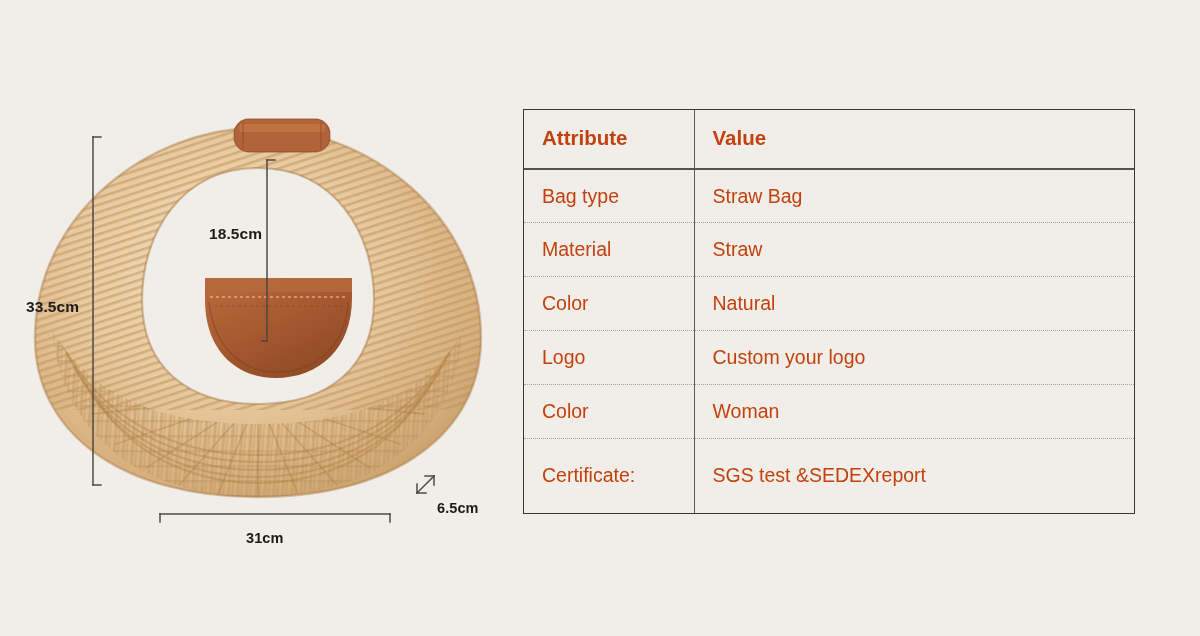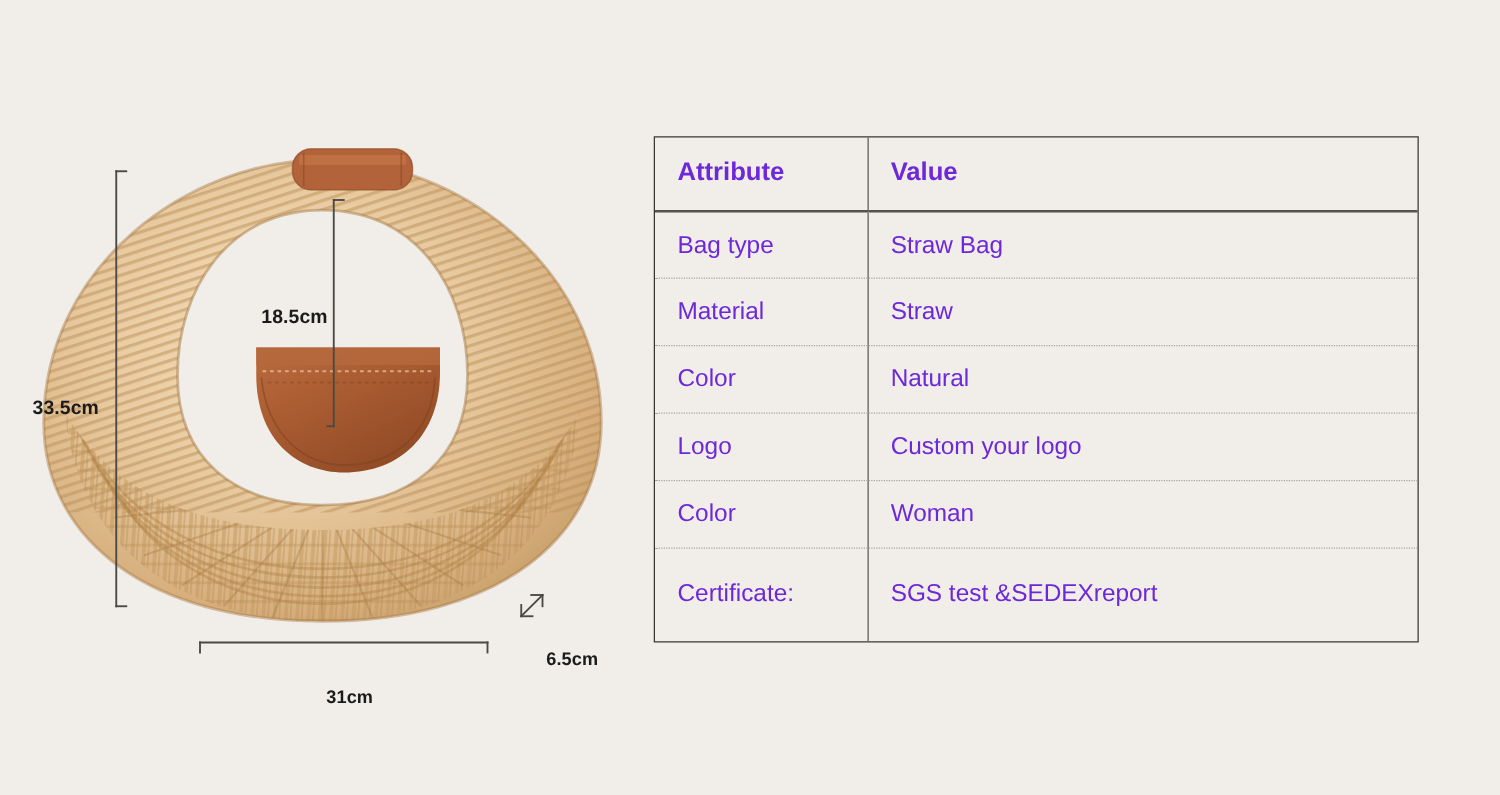--- a/index.html
+++ b/index.html
@@ -17,46 +17,45 @@
   
   #product-figure { position: absolute; left: 0; top: 0; width: 520px; height: 636px; }
 
   
   .dim-label {
     position: absolute;
     font-weight: bold;
     color: #1b1b1b;
     white-space: nowrap;
     letter-spacing: .1px;
-    margin-top: 20px;
   }
   #dim-height-label { left: 26px; top: 298px; font-size: 15.5px; text-align: right; }
   #dim-opening-label { left: 209px; top: 225px; font-size: 15.5px; }
-  #dim-width-label   { left: 261px; top: 530px; font-size: 14.5px; }
+  #dim-width-label   { left: 246px; top: 530px; font-size: 14.5px; }
   #dim-depth-label   { left: 437px; top: 500px; font-size: 14.5px; }
 
   
   #spec-table-wrap {
     position: absolute;
     left: 523px; top: 109px;
     width: 612px; height: 405px;
     border: 1.6px solid #3a3733;
     background: #f1eee9;
   }
   table#spec-table {
     width: 100%; height: 100%;
     border-collapse: collapse;
     table-layout: fixed;
   }
   #spec-table col.c-attr { width: 170px; }
   #spec-table th, #spec-table td {
     text-align: left;
     vertical-align: middle;
     padding: 0 0 0 18px;
-    color: #6d28d9;
+    color: #c2410c;
     font-weight: normal;
     font-size: 19.5px;
     border-right: 1.3px solid #5d5953;
     white-space: nowrap;
   }
   #spec-table th:last-child, #spec-table td:last-child { border-right: none; }
   #spec-table thead th {
     font-weight: bold;
     font-size: 20.5px;
     height: 59px;

